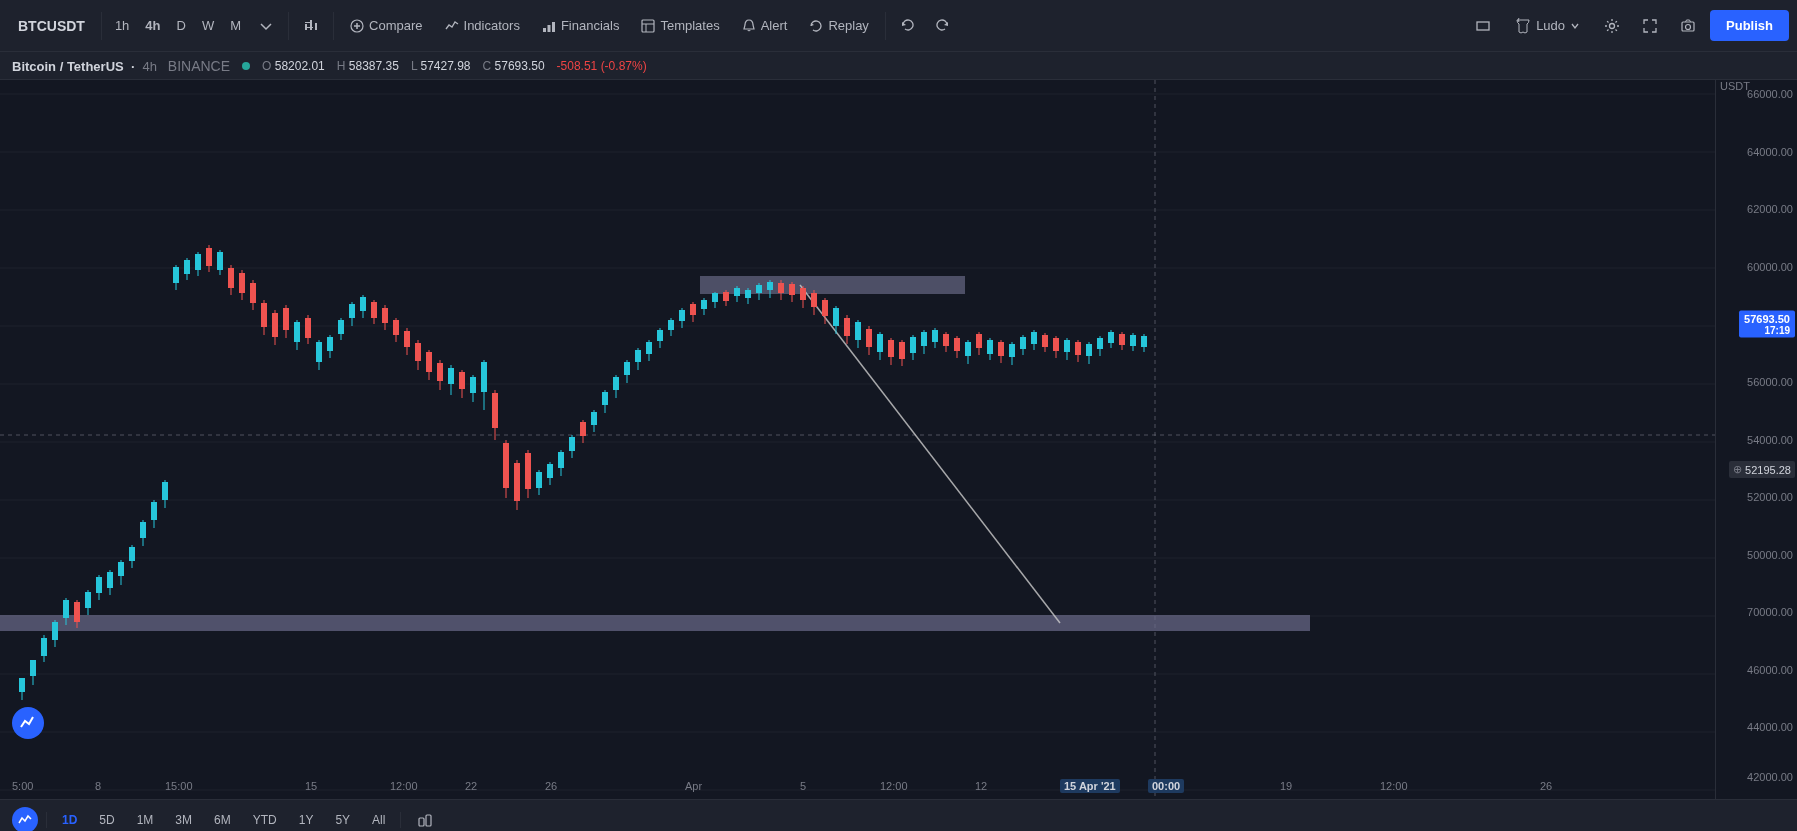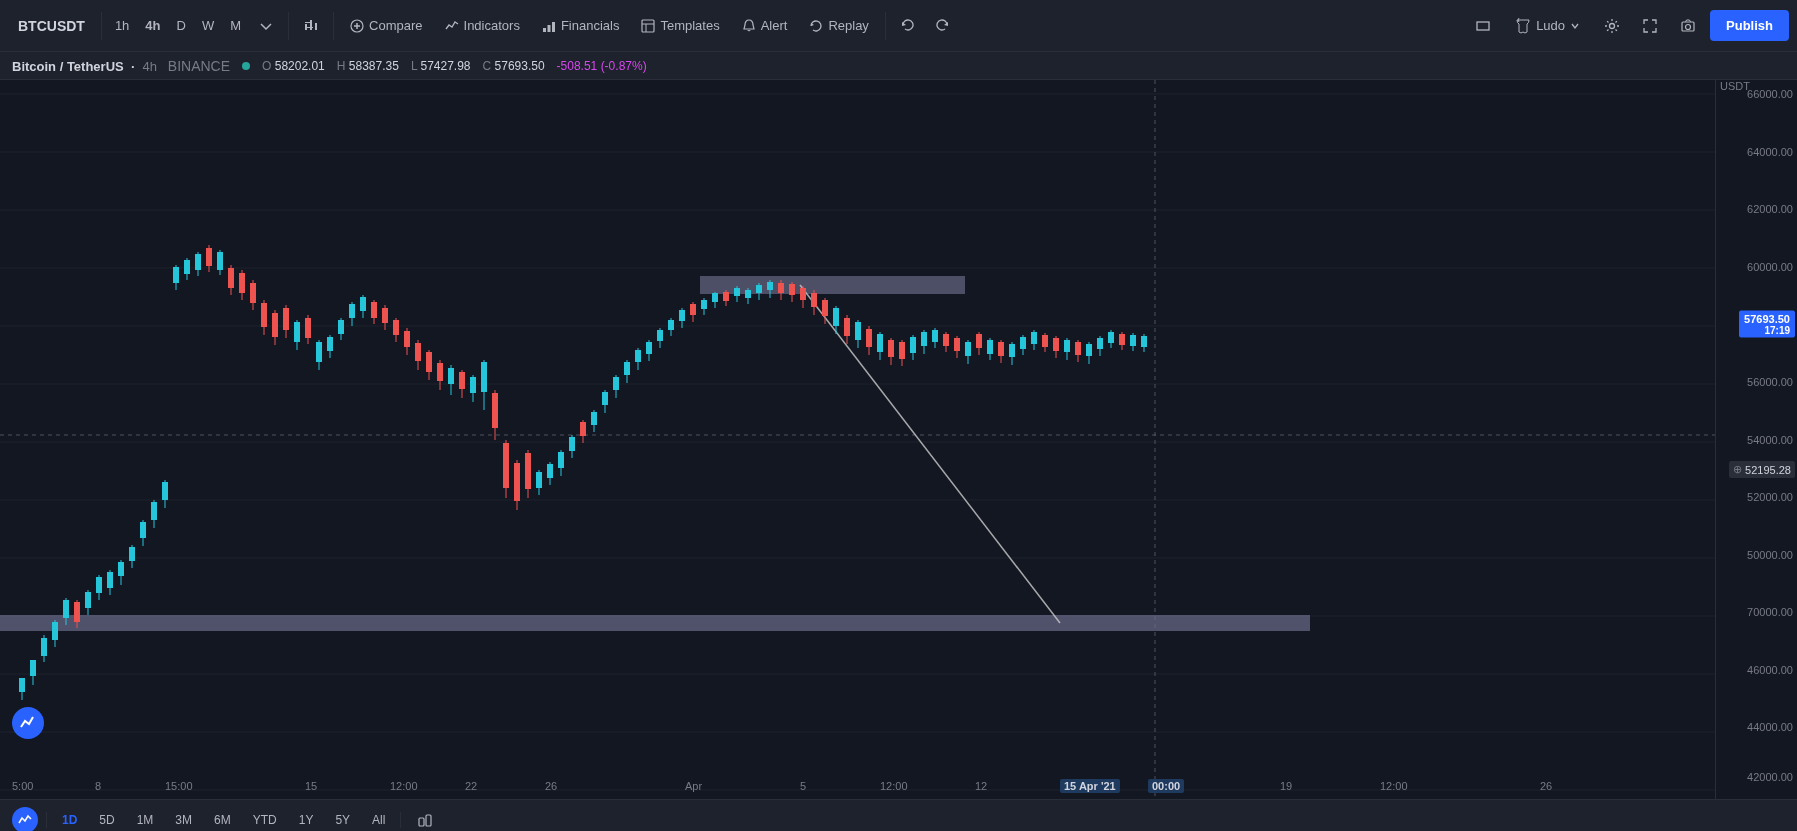--- a/index.html
+++ b/index.html
@@ -100,21 +100,21 @@
       background: #26a69a;
     }
     .ohlc-item {
       font-size: 12px;
       color: #787b86;
     }
     .ohlc-val {
       color: #d1d4dc;
     }
     .price-change-neg {
-      color: #d946ef;
+      color: #ef4444;
     }
 
     
     .main-container {
       display: flex;
       height: calc(831px - 52px - 28px - 32px);
     }
 
     
     .chart-area {

